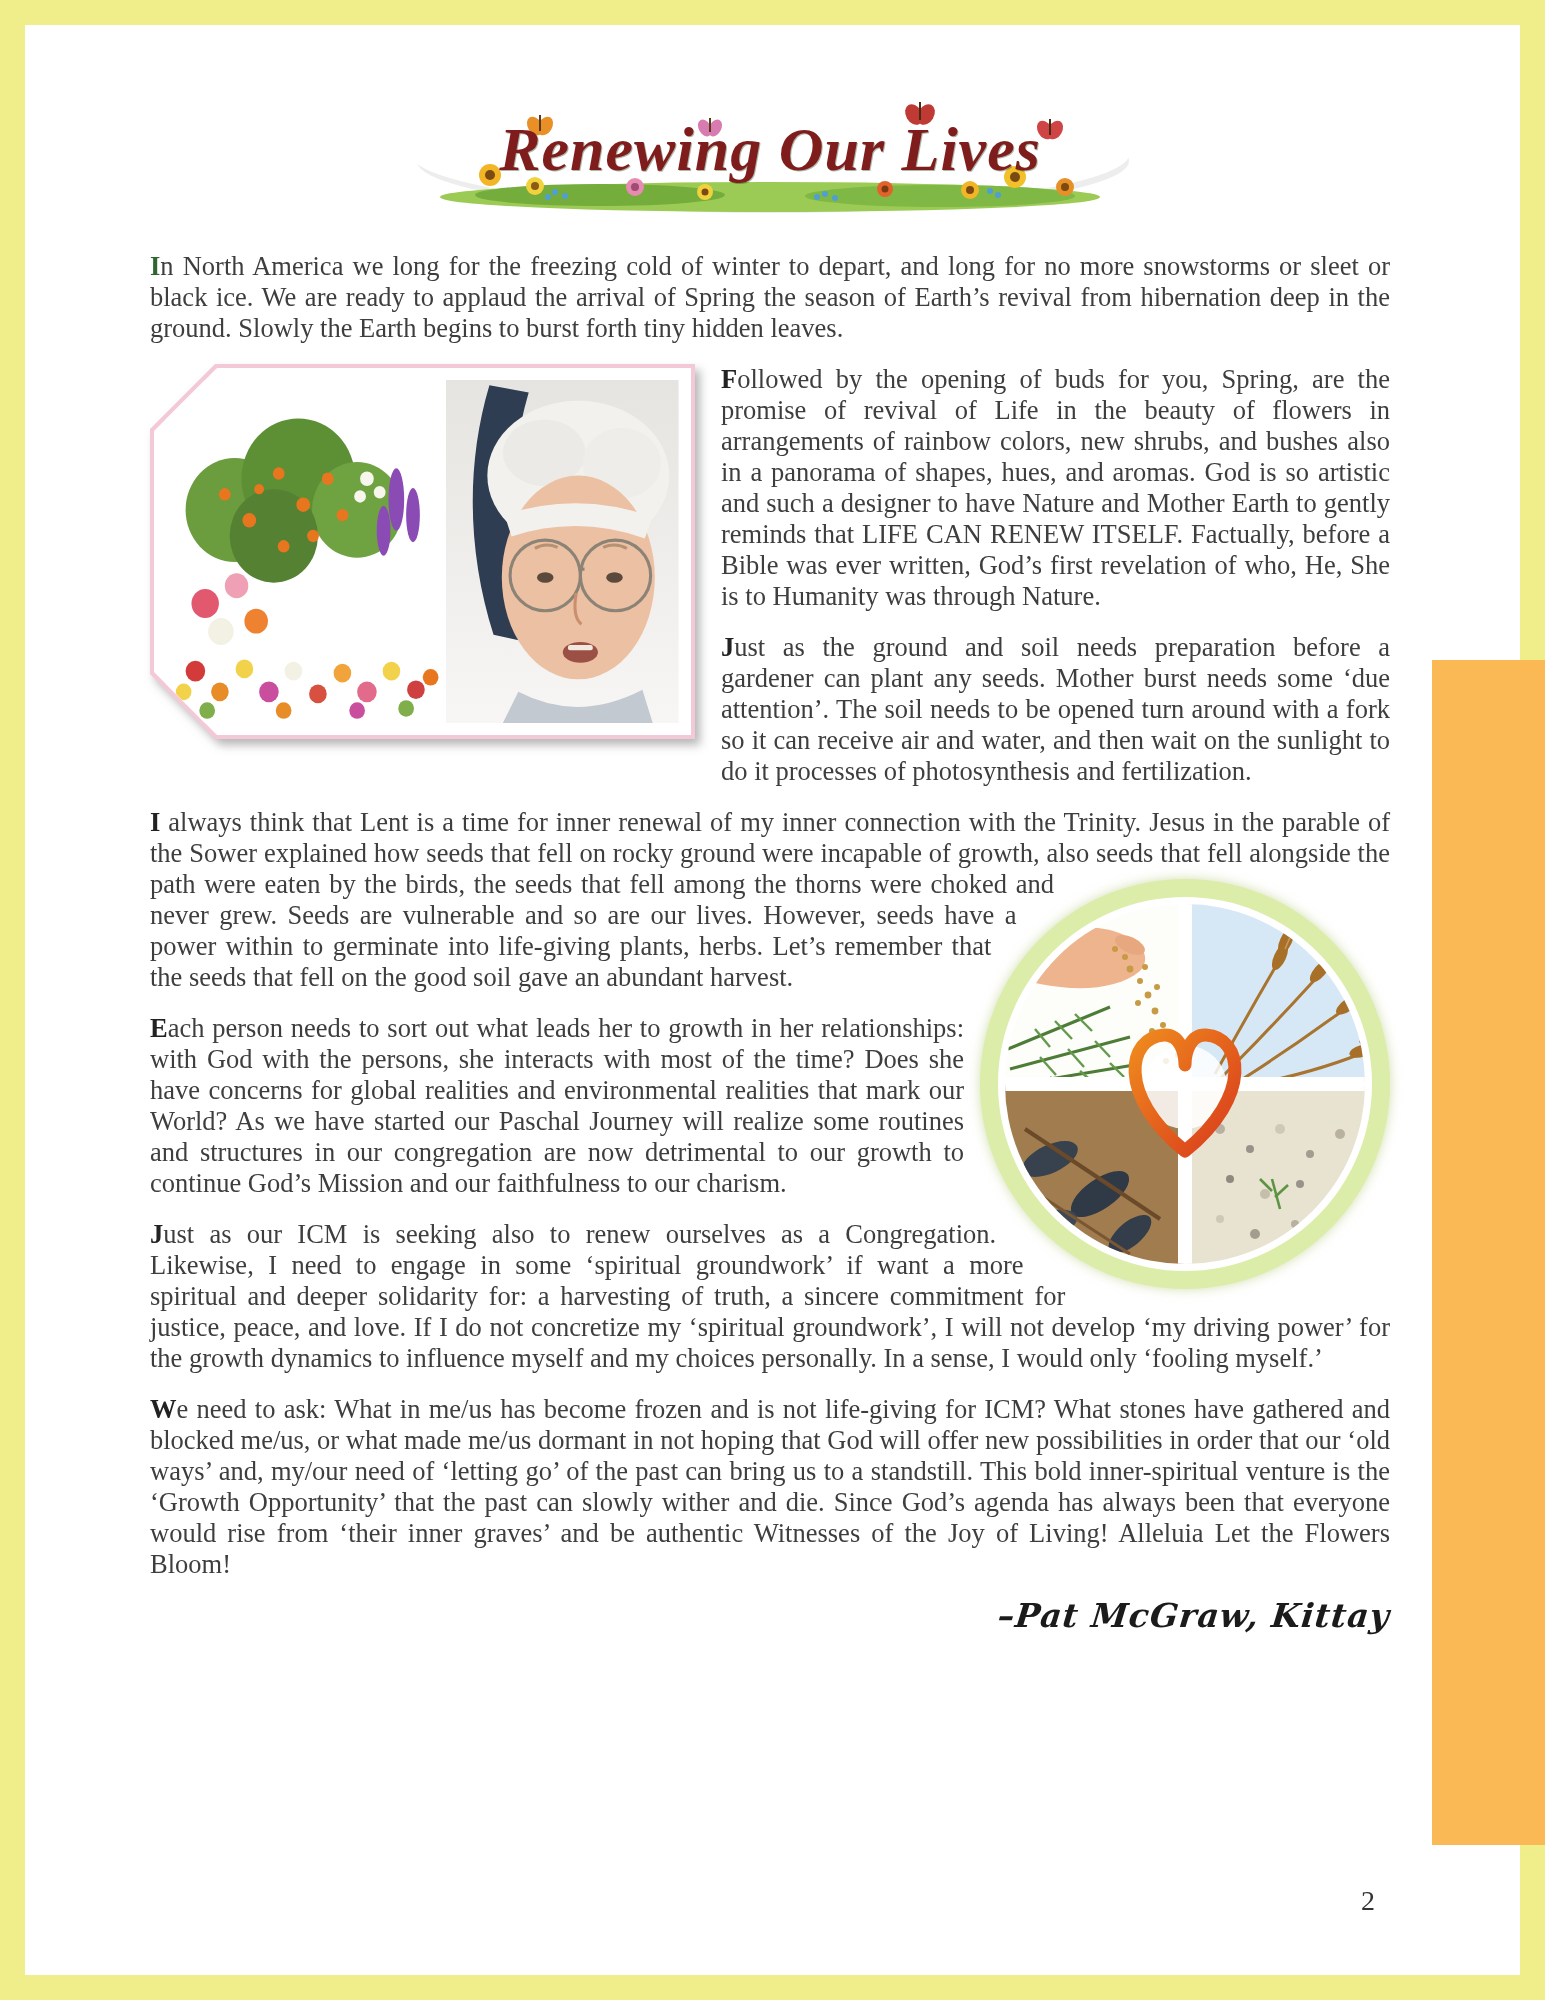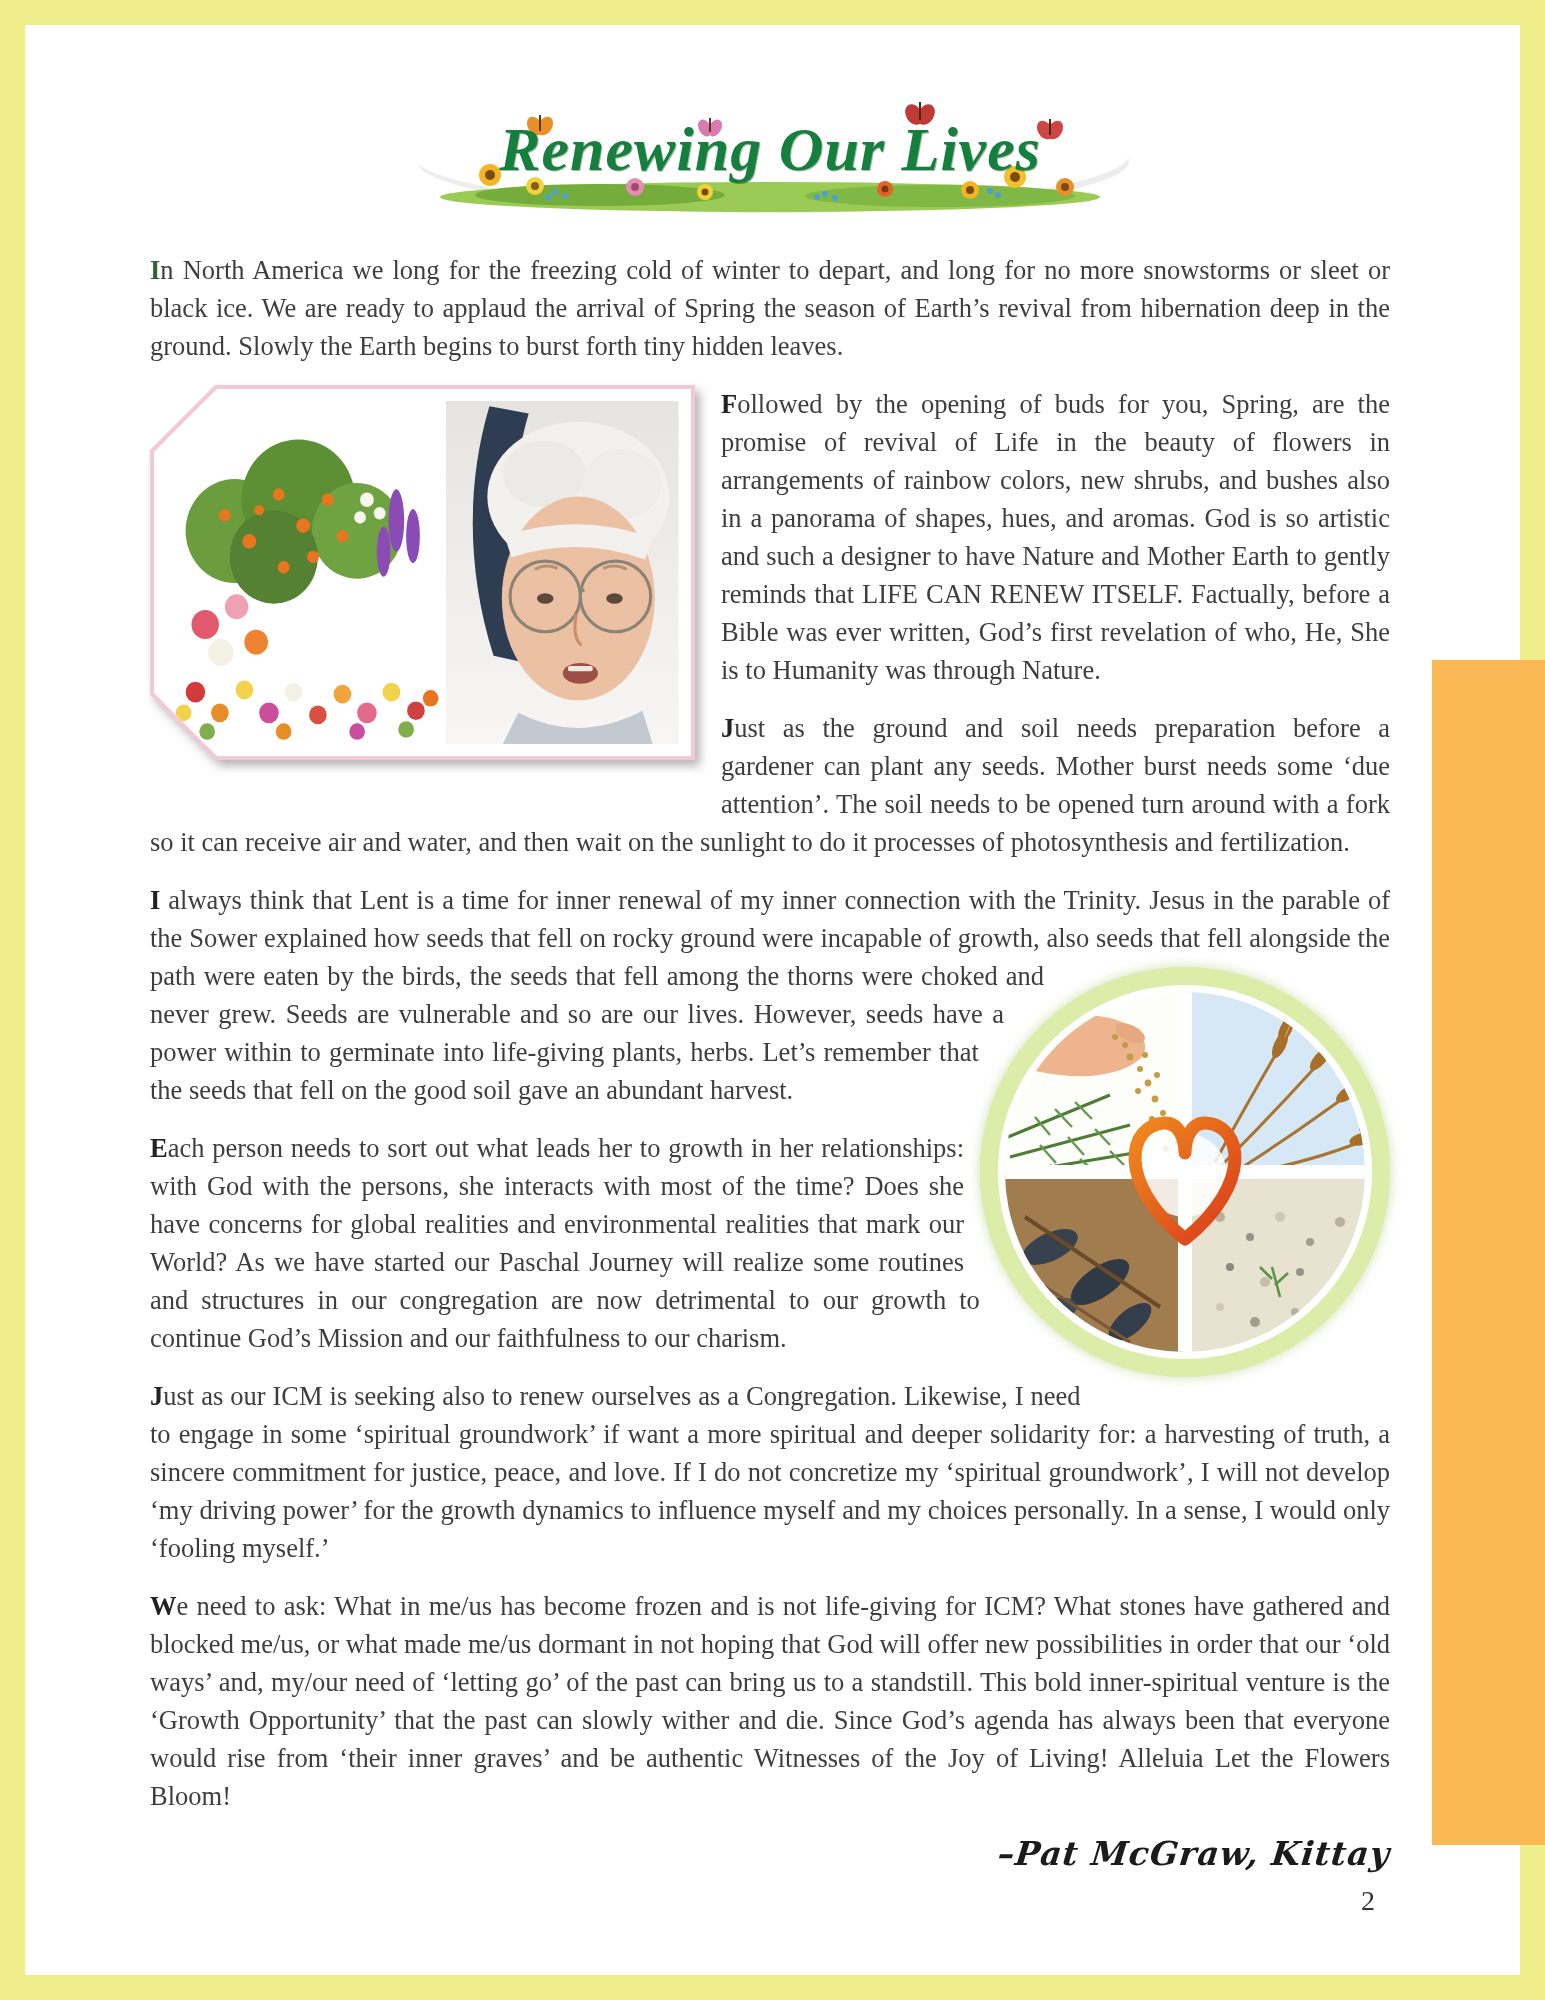--- a/index.html
+++ b/index.html
@@ -5,25 +5,25 @@
   html,body{margin:0;padding:0;background:#ffffff;}
   .page{position:relative;width:1545px;height:2000px;background:#f0ee8a;font-family:"Liberation Serif","DejaVu Serif",serif;overflow:hidden;}
   .sheet{position:absolute;left:25px;top:25px;right:25px;bottom:25px;background:#ffffff;}
   .content{position:absolute;left:0;top:0;right:0;bottom:0;padding:0 130px 0 125px;box-sizing:border-box;}
   .orange-bar{position:absolute;right:0;top:660px;width:113px;height:1185px;background:#fbb955;z-index:6;}
 
   
   .banner{position:relative;width:730px;height:120px;margin:70px auto 36px auto;}
   .banner svg{position:absolute;left:0;top:0;}
   .banner h1{position:absolute;left:0;top:50%;width:100%;margin:0;transform:translateY(-58%);
-    text-align:center;font-size:62px;font-style:italic;font-weight:bold;color:#15803d;
+    text-align:center;font-size:62px;font-style:italic;font-weight:bold;color:#7f1d1d;
     font-family:"Liberation Serif",serif;letter-spacing:1px;text-shadow:1px 1px 0 rgba(20,50,10,.35);}
 
   
-  .article{color:#3e3e3e;font-size:26.5px;line-height:38px;text-align:justify;}
+  .article{color:#3e3e3e;font-size:26.5px;line-height:31px;text-align:justify;}
   .article p{margin:0 0 20px 0;}
   .article p::first-letter{font-weight:bold;color:#222;}
   p.green-cap::first-letter{color:#2f6630;}
   .it{}
 
   
   .photo-float{float:left;width:545px;height:375px;margin:0 26px 55px 0;
     filter:drop-shadow(5px 6px 5px rgba(110,110,110,.5));}
   .photo-frame{width:100%;height:100%;background:#f3c9d8;
     clip-path:polygon(65px 0,100% 0,100% 100%,65px 100%,0 calc(100% - 65px),0 65px);position:relative;}

